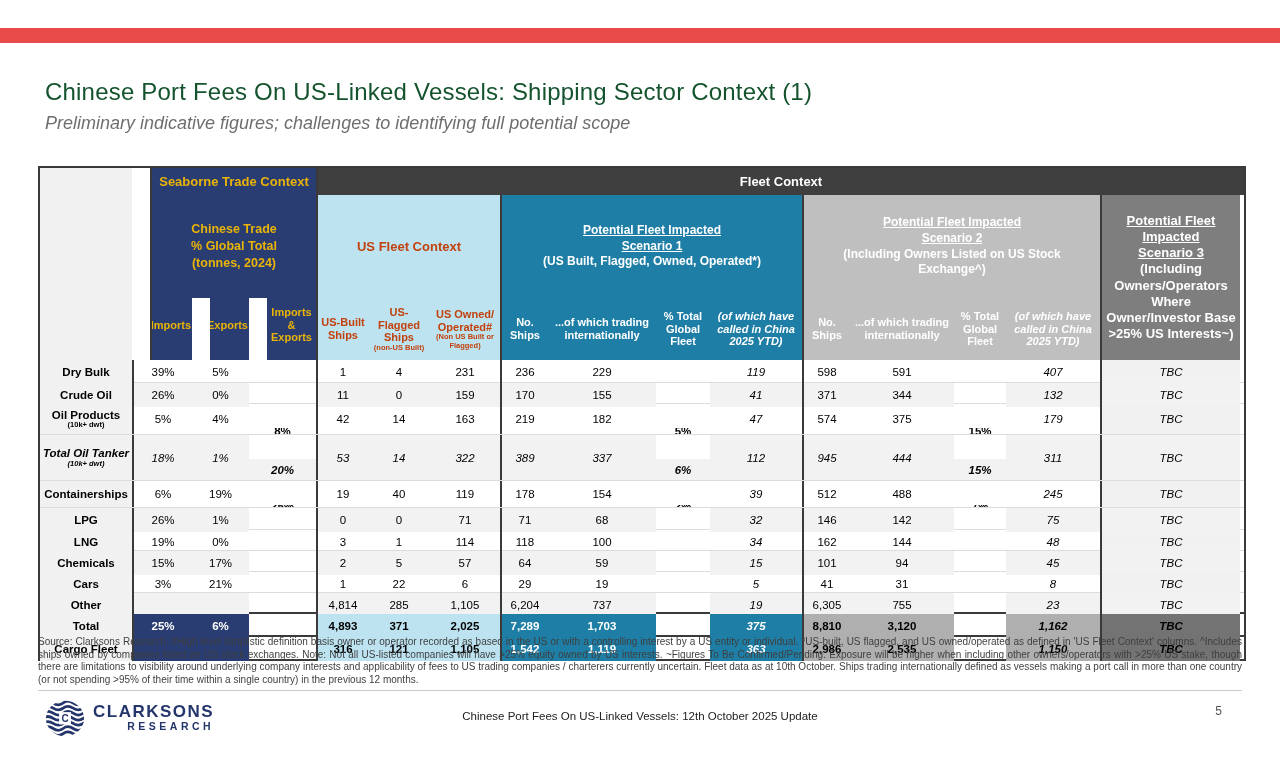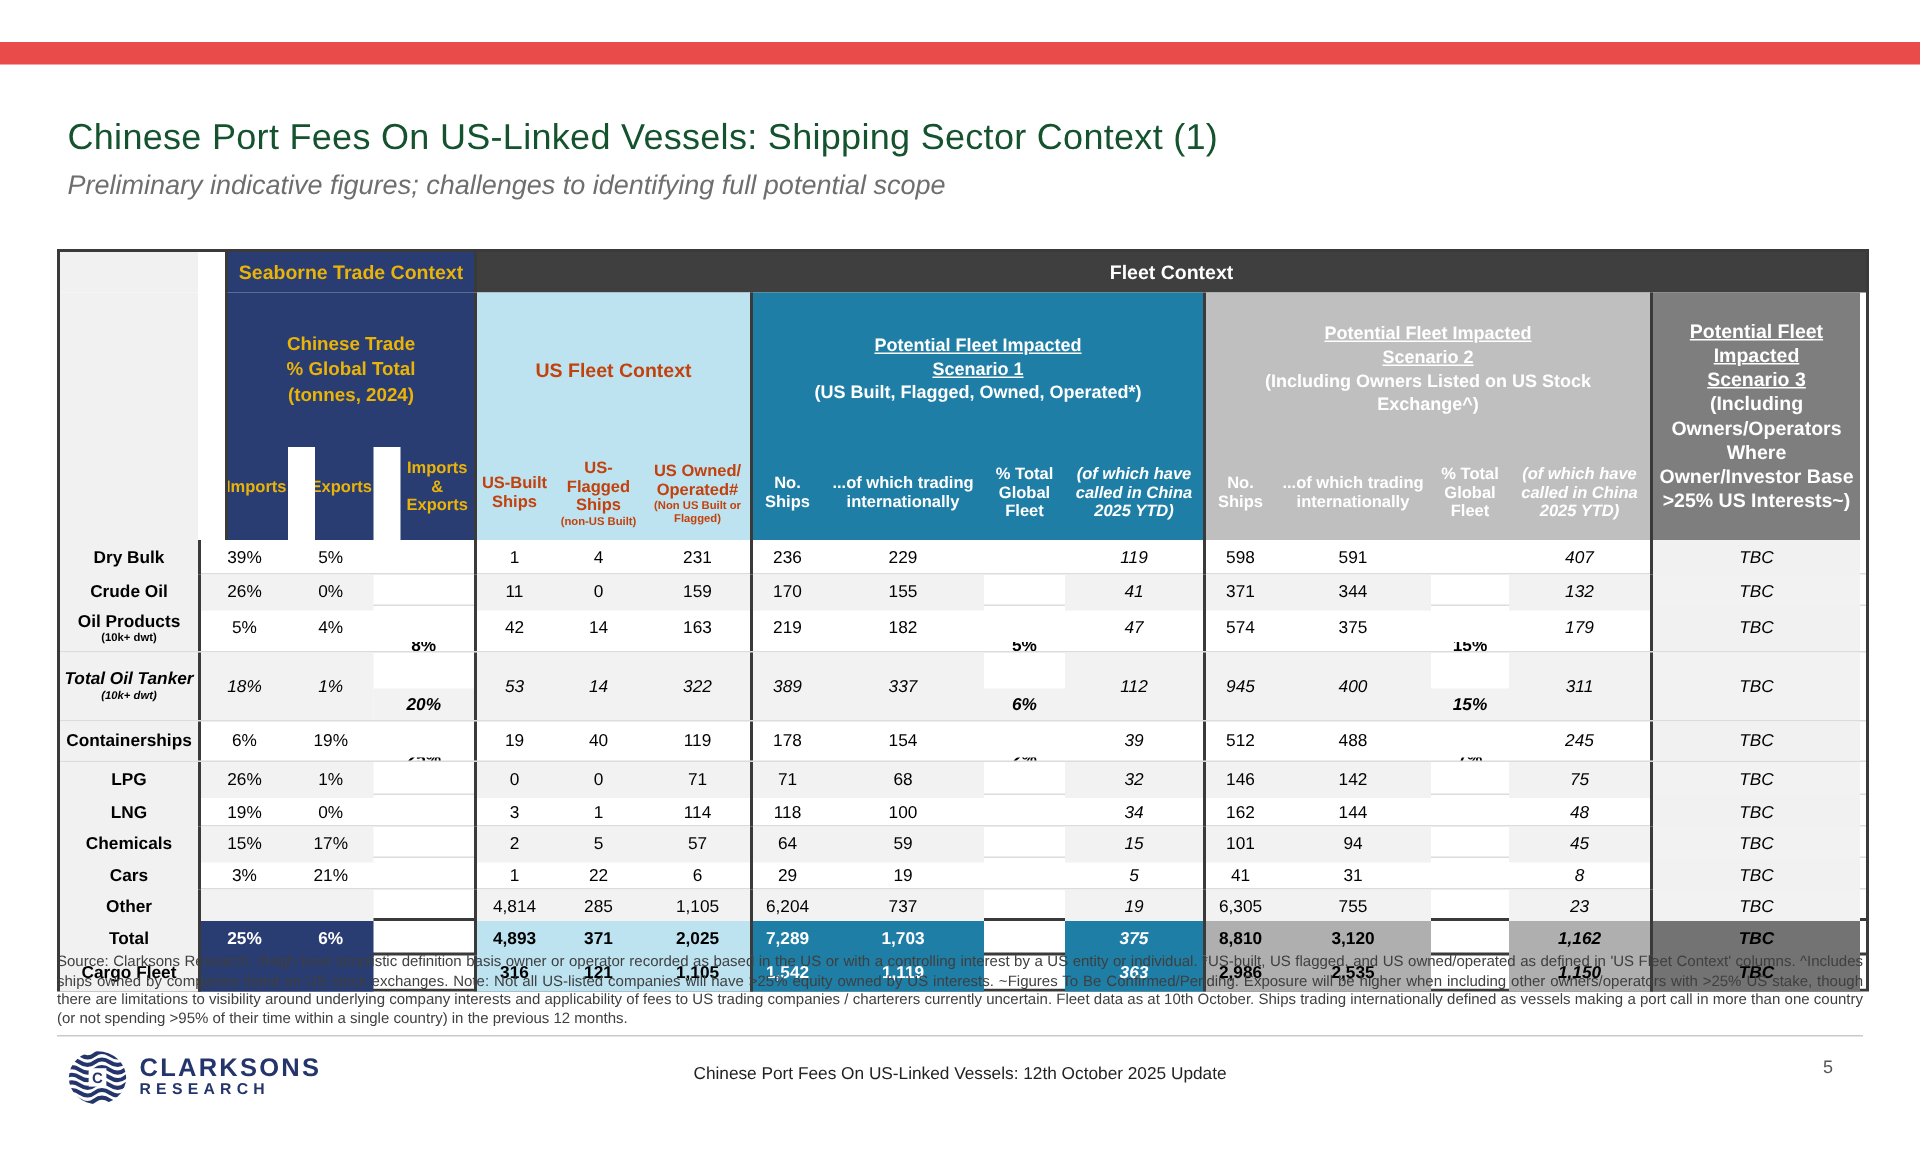--- a/index.html
+++ b/index.html
@@ -70,21 +70,21 @@
   .type-total .c6,.type-total .c7,.type-total .c8,.type-total .c9,
   .type-cargo .c6,.type-cargo .c7,.type-cargo .c8,.type-cargo .c9{background:#1E7EA6;color:#fff;}
   .type-total .c10,.type-total .c11,.type-total .c12,.type-total .c13,
   .type-cargo .c10,.type-cargo .c11,.type-cargo .c12,.type-cargo .c13{background:#AFAFAF;}
   .type-total .c14,.type-cargo .c14{background:#737373 !important;color:#000;}
   
   .footnote{position:absolute;left:38px;top:636px;width:1204px;font-size:10px;line-height:12.5px;color:#3F3F3F;text-align:justify;}
   .divider{position:absolute;left:38px;top:690px;width:1204px;height:1px;background:#C9C9C9;}
   .footer{position:absolute;left:0;top:698px;width:1280px;height:50px;}
   .brand{position:absolute;left:45px;top:2px;display:flex;align-items:center;gap:8px;}
-  .brand-text{display:flex;flex-direction:column;}
+  .brand-text{display:flex;flex-direction:column;text-align:right;}
   .brand-line1{font-size:17px;font-weight:bold;color:#24356B;letter-spacing:1.5px;line-height:1;}
   .brand-line2{font-size:10.5px;font-weight:bold;color:#24356B;letter-spacing:3.5px;line-height:1.3;}
   .footer-center{position:absolute;left:340px;top:12px;width:600px;text-align:center;font-size:11.5px;color:#222;}
   .page-num{position:absolute;right:58px;top:6px;font-size:12px;color:#555;}
 </style>
 </head>
 <body>
 
 <div class="slide">
   <div class="red-bar"></div>
@@ -224,21 +224,21 @@
           <div class="cell c1">1%</div>
           <div class="cell c2">20%</div>
           <div class="cell c3 gb">53</div>
           <div class="cell c4">14</div>
           <div class="cell c5">322</div>
           <div class="cell c6 gb">389</div>
           <div class="cell c7">337</div>
           <div class="cell c8">6%</div>
           <div class="cell c9">112</div>
           <div class="cell c10 gb">945</div>
-          <div class="cell c11">400</div>
+          <div class="cell c11">444</div>
           <div class="cell c12">15%</div>
           <div class="cell c13">311</div>
           <div class="cell c14 gb">TBC</div>
         </div>
         <div class="grid-row body-row type-data">
           <div class="cell label-cell">
             <span>Containerships</span>
           </div>
           <div class="cell c0 gb">6%</div>
           <div class="cell c1">19%</div>

